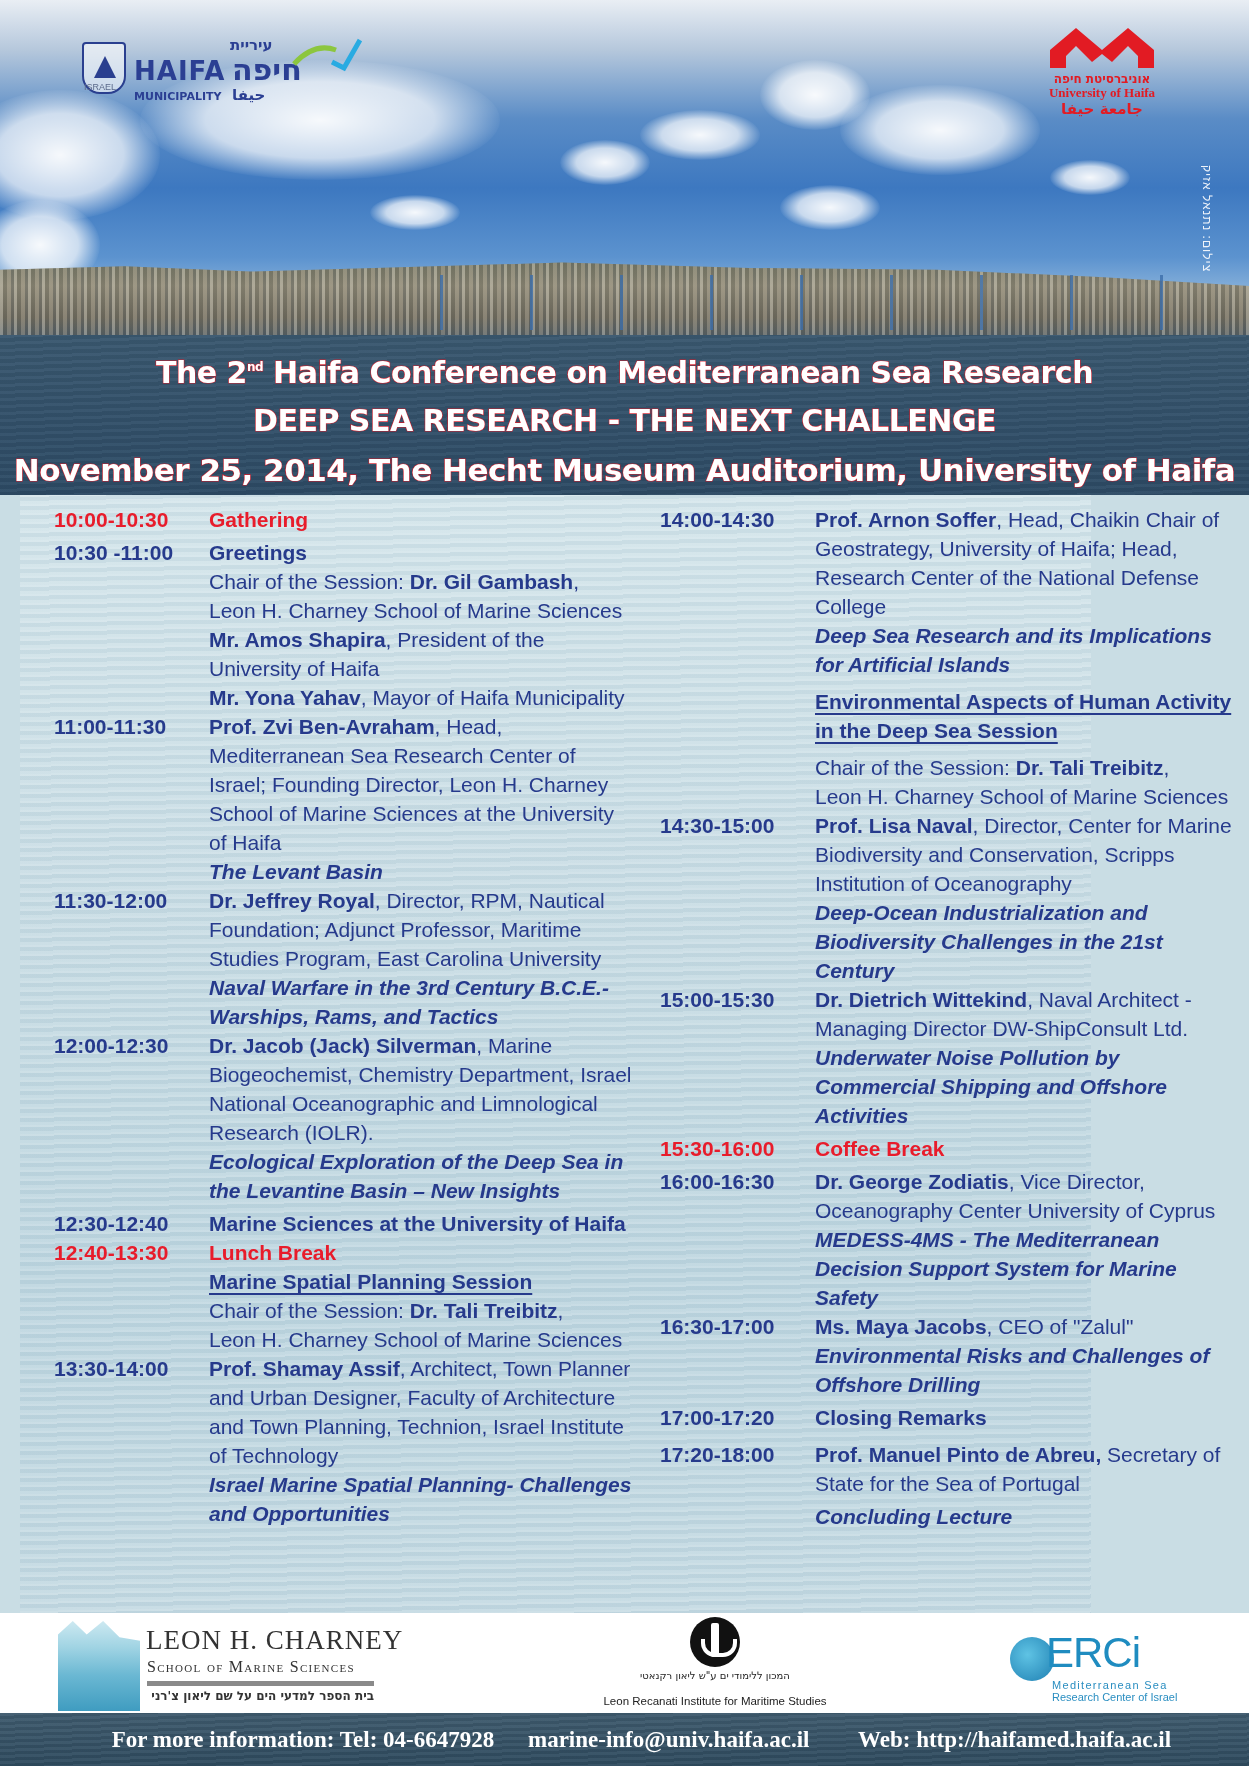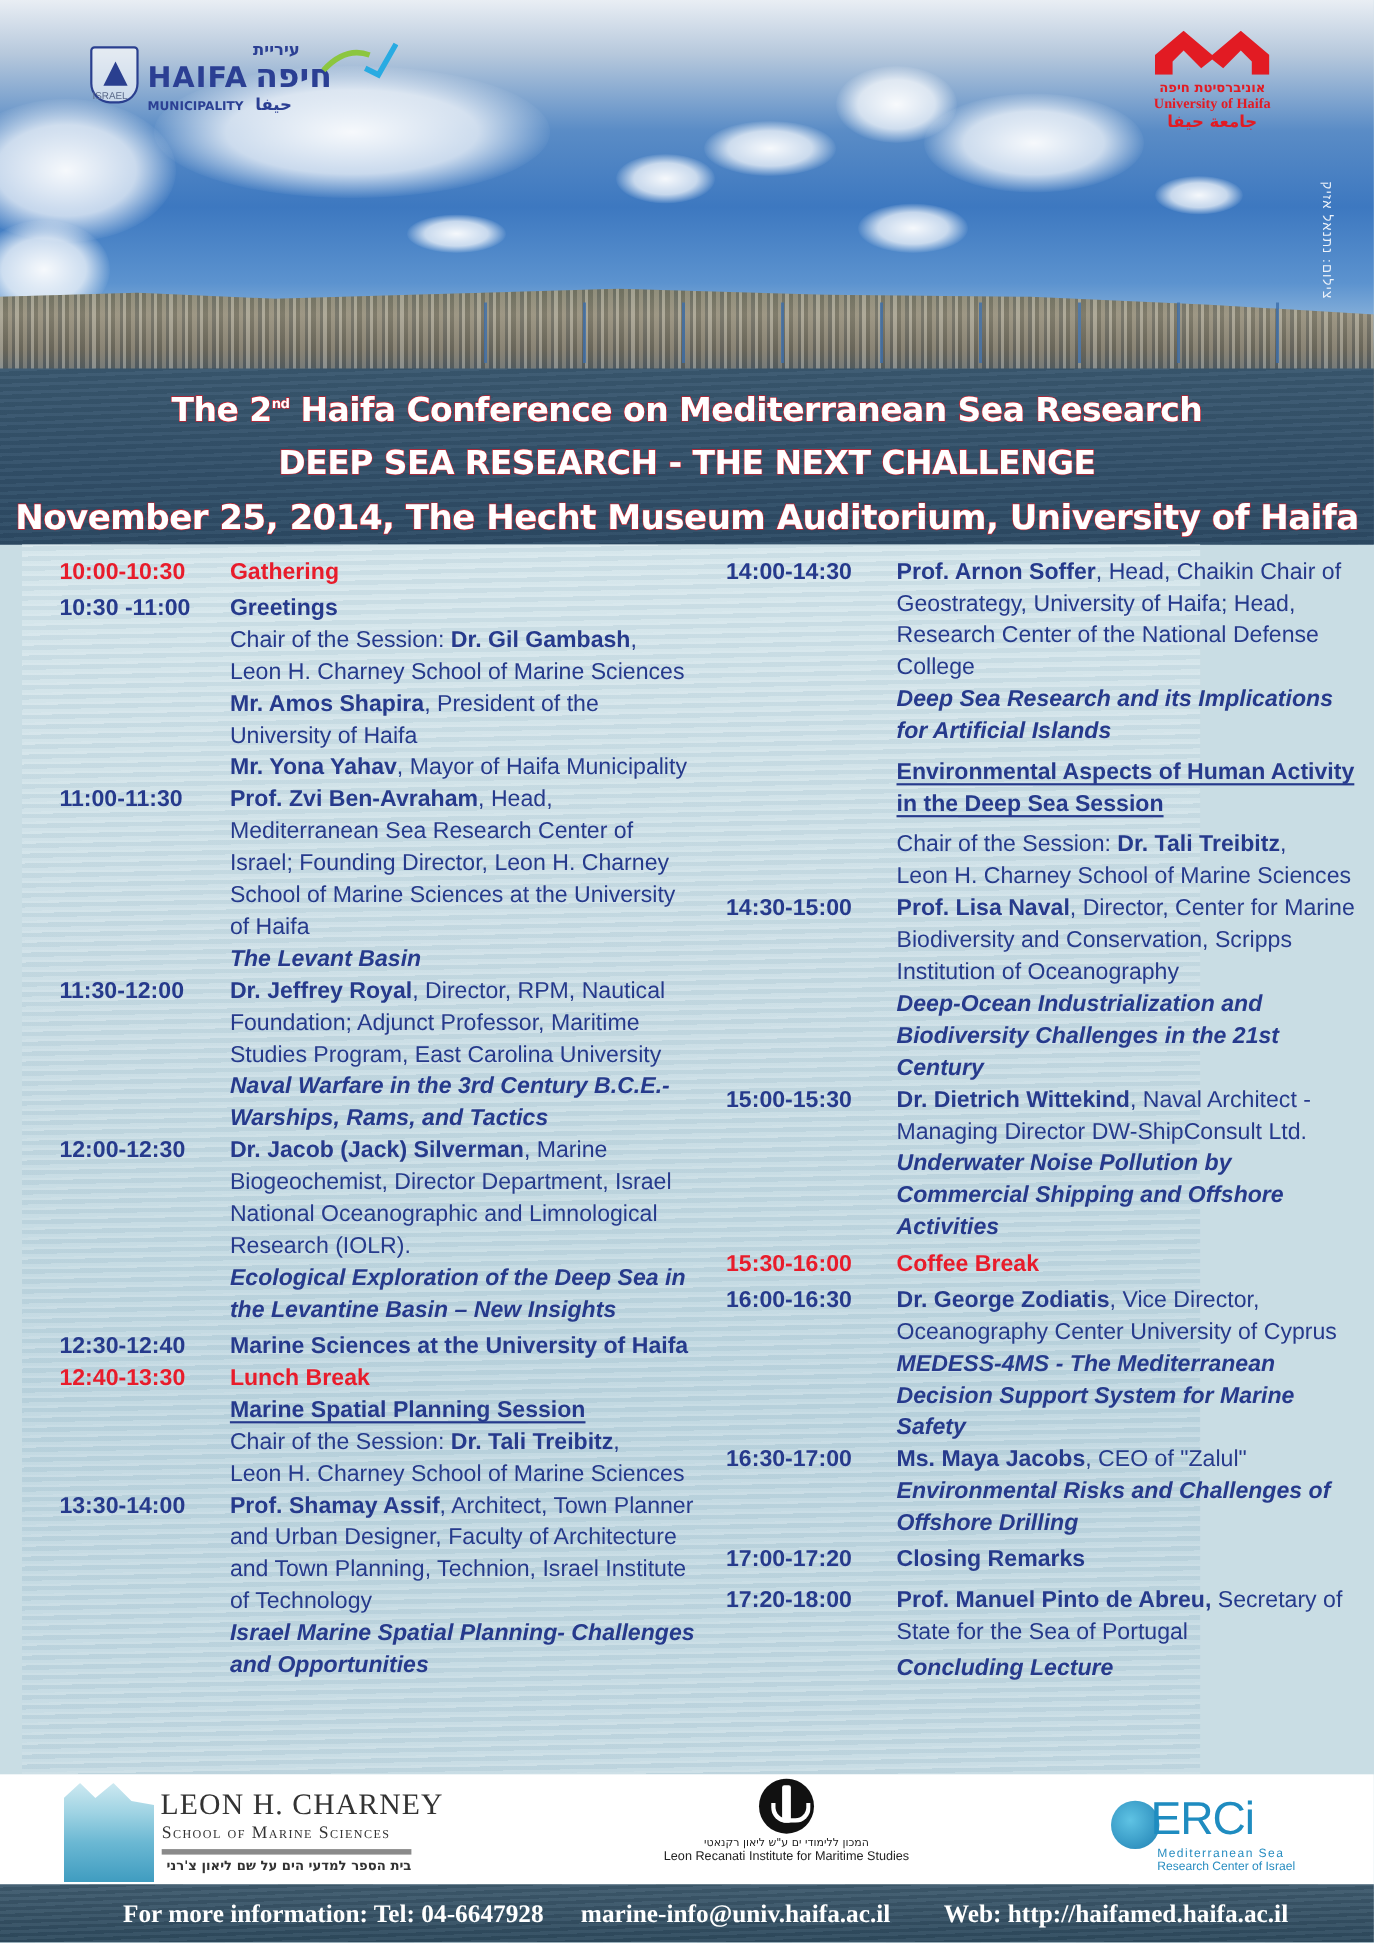--- a/index.html
+++ b/index.html
@@ -75,21 +75,21 @@
   .charney-name { position: absolute; left: 88px; top: 4px; font-family: "Liberation Serif", serif; font-size: 27px; color: #333; letter-spacing: 1px; white-space: nowrap; }
   .charney-sub { position: absolute; left: 89px; top: 37px; font-family: "Liberation Serif", serif; font-size: 16px; color: #333; font-variant: small-caps; letter-spacing: 1.3px; white-space: nowrap; }
   .charney-bar { position: absolute; left: 89px; top: 60px; width: 227px; height: 5px; background: #8a8a8a; }
   .charney-heb { position: absolute; left: 89px; top: 68px; width: 227px; font-family: "DejaVu Sans", sans-serif; font-weight: bold; font-size: 12px; color: #333; direction: rtl; text-align: right; white-space: nowrap; }
 
   .recanati { position: absolute; left: 580px; top: 4px; width: 270px; text-align: center; }
   .recanati-emblem { width: 50px; height: 50px; border-radius: 50%; background: #111; margin: 0 auto; position: relative; }
   .recanati-emblem::before { content: ""; position: absolute; left: 21px; top: 6px; width: 8px; height: 34px; background: #fff; border-radius: 2px; }
   .recanati-emblem::after { content: ""; position: absolute; left: 11px; top: 22px; width: 28px; height: 14px; border: 4px solid #fff; border-top: none; border-radius: 0 0 14px 14px; }
   .recanati-heb { font-family: "DejaVu Sans", sans-serif; font-size: 10px; color: #222; direction: rtl; margin-top: 3px; }
-  .recanati-en { font-family: "Liberation Sans", sans-serif; font-size: 11.5px; color: #222; margin-top: 1px; }
+  .recanati-en { font-family: "Liberation Sans", sans-serif; font-size: 11.5px; color: #222; margin-top: 14px; }
 
   .merci { position: absolute; left: 1000px; top: 12px; width: 200px; height: 80px; }
   .merci-circle { position: absolute; left: 10px; top: 12px; width: 44px; height: 44px; border-radius: 50%; background: radial-gradient(circle at 40% 40%, #5fc3e4, #1e7fb2); }
   .merci-word { position: absolute; left: 46px; top: 4px; font-family: "Liberation Sans", sans-serif; font-size: 42px; color: #1f8cc0; letter-spacing: -1px; }
   .merci-l1 { position: absolute; left: 52px; top: 54px; font-size: 11px; color: #2a8ec1; letter-spacing: 1.3px; white-space: nowrap; }
   .merci-l2 { position: absolute; left: 52px; top: 66px; font-size: 11px; color: #2a8ec1; white-space: nowrap; }
 
   .contact { position: absolute; left: 0; top: 1713px; width: 1249px; height: 53px;
     background: repeating-linear-gradient(178deg, rgba(255,255,255,0.04) 0 3px, rgba(0,0,0,0.06) 3px 6px), linear-gradient(180deg, #3f5b6e, #2f4b5f);
     display: flex; align-items: center; padding-left: 78px; gap: 0; }
@@ -176,21 +176,21 @@
       <div class="entry">
         <div class="time">11:30-12:00</div>
         <div class="body">
           <div><span class="spk">Dr. Jeffrey Royal</span><span>, Director, RPM, Nautical Foundation; Adjunct Professor, Maritime Studies Program, East Carolina University</span></div>
           <div class="talk">Naval Warfare in the 3rd Century B.C.E.- Warships, Rams, and Tactics</div>
         </div>
       </div>
       <div class="entry">
         <div class="time">12:00-12:30</div>
         <div class="body">
-          <div><span class="spk">Dr. Jacob (Jack) Silverman</span><span>, Marine Biogeochemist, Director Department, Israel National Oceanographic and Limnological Research (IOLR).</span></div>
+          <div><span class="spk">Dr. Jacob (Jack) Silverman</span><span>, Marine Biogeochemist, Chemistry Department, Israel National Oceanographic and Limnological Research (IOLR).</span></div>
           <div class="talk">Ecological Exploration of the Deep Sea in the Levantine Basin – New Insights</div>
         </div>
       </div>
       <div class="gap-s"></div>
       <div class="entry">
         <div class="time">12:30-12:40</div>
         <div class="body"><span class="head">Marine Sciences at the University of Haifa</span></div>
       </div>
       <div class="entry break">
         <div class="time">12:40-13:30</div>

